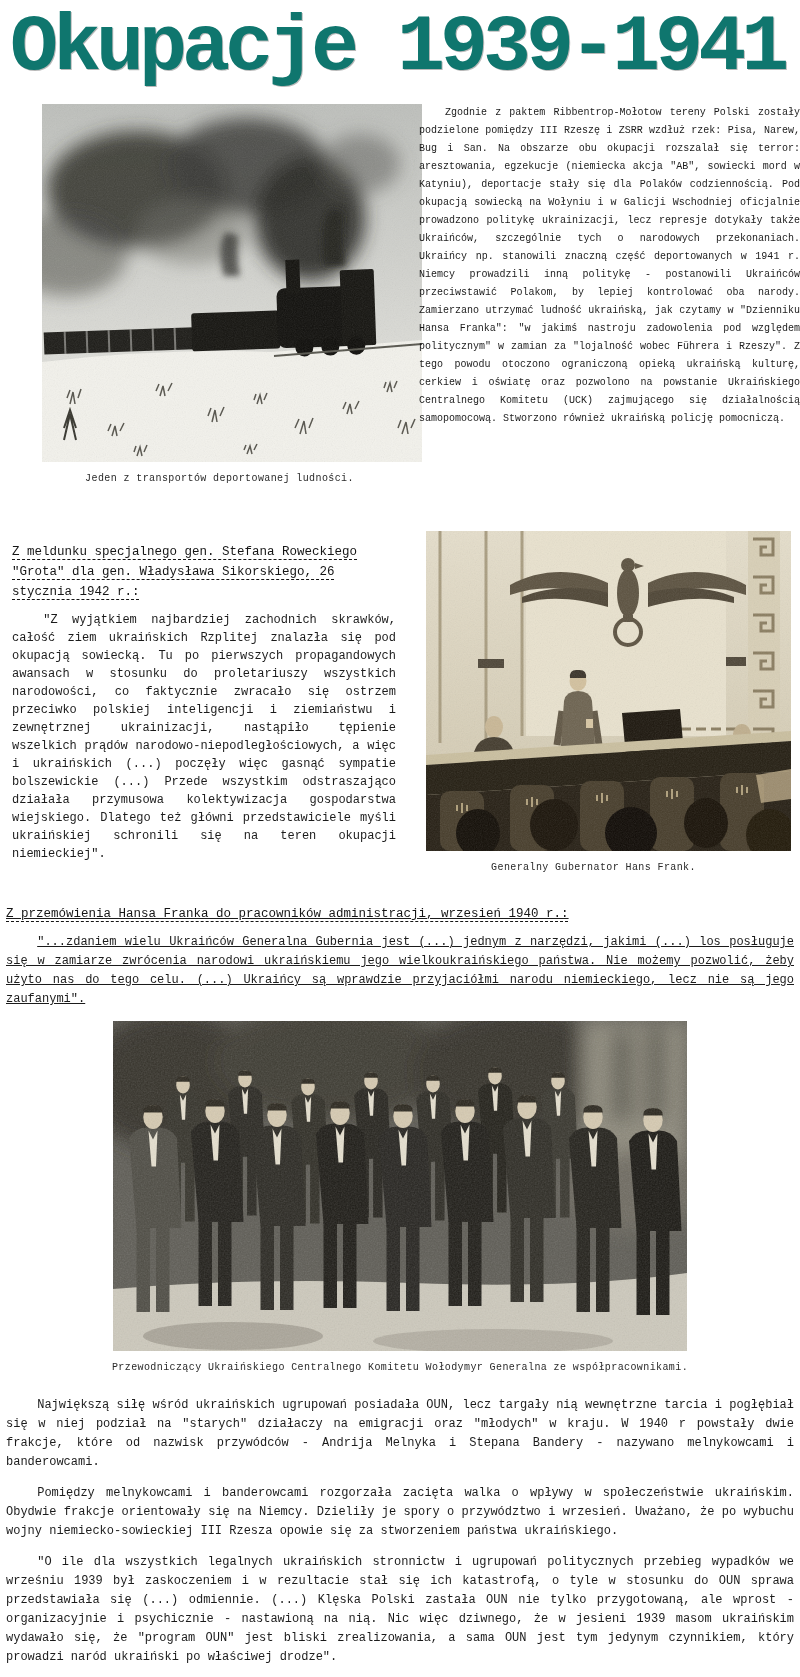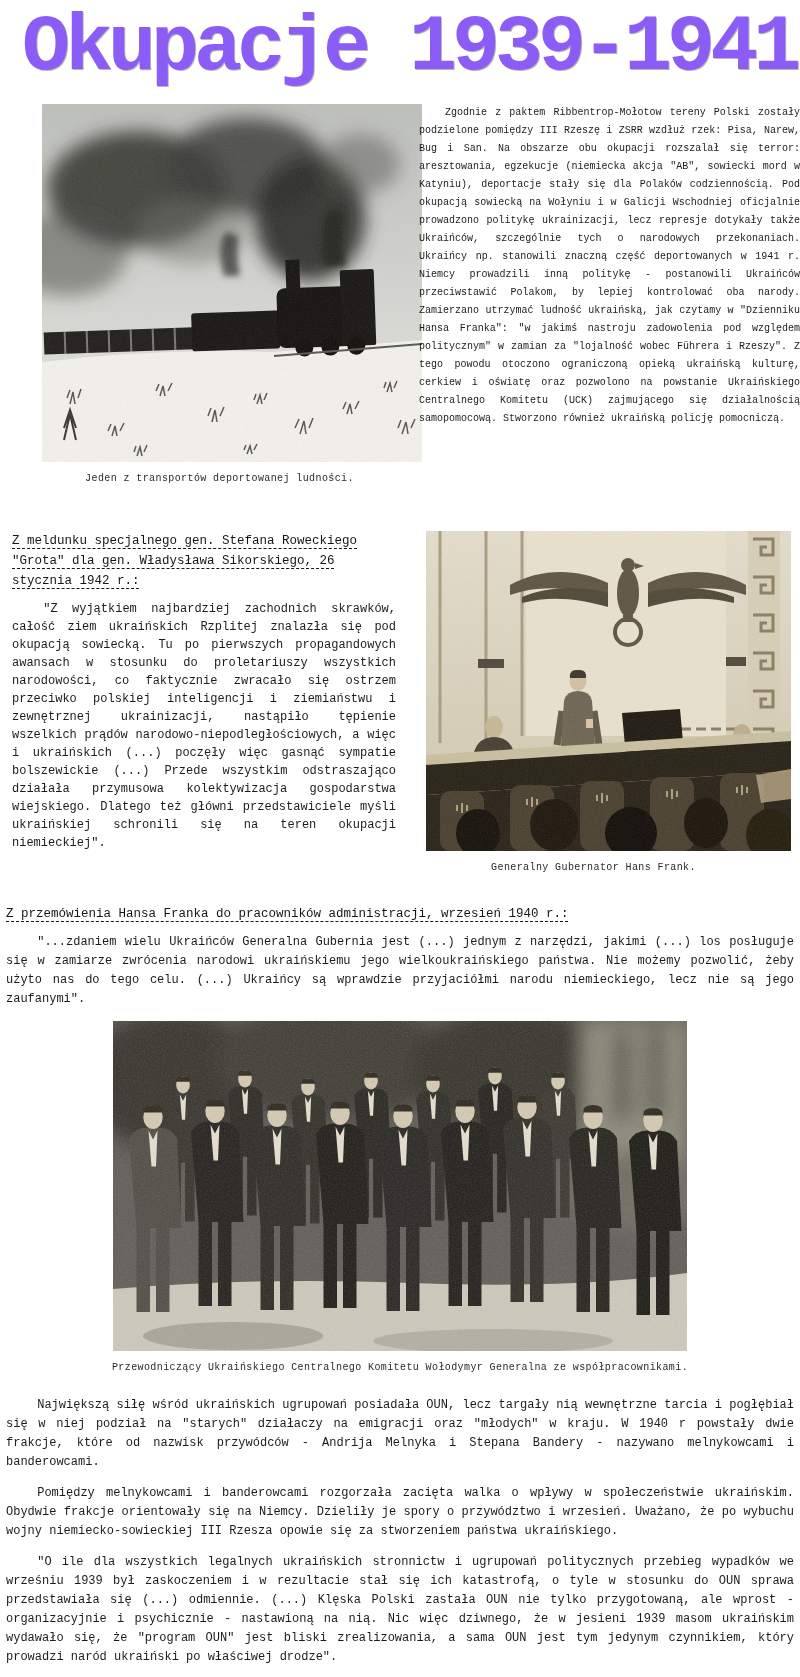--- a/index.html
+++ b/index.html
@@ -3,40 +3,40 @@
 <meta charset="utf-8">
 <style>
   html,body{margin:0;padding:0;background:#ffffff;}
   .page{
     width:800px;height:1677px;overflow:hidden;background:#fff;color:#1b1b1b;
     font-family:"Liberation Mono","DejaVu Sans Mono",monospace;
     position:relative;box-sizing:border-box;
   }
   .title{
     font-size:80px;font-weight:700;letter-spacing:-5px;line-height:1.05;
-    padding:6px 0 0 22px;white-space:nowrap;color:#8b5cf6;
+    padding:6px 0 0 10px;white-space:nowrap;color:#0f766e;
     text-shadow:1px 1px 0 rgba(20,20,20,.30);
   }
   .row1{display:flex;margin-top:14px;}
   .col-photo{margin-left:14px;width:355px;flex:0 0 auto;padding-left:28px;}
   figure{margin:0;}
   .caption{font-size:10px;line-height:13px;text-align:center;margin-top:10px;color:#2a2a2a;letter-spacing:.4px;}
   .col-text{width:392px;margin-left:22px;font-size:10px;line-height:18px;text-align:justify;}
   p{margin:0;}
   p.indent{text-indent:2.6em;}
-  .row2{display:flex;margin-top:46px;}
+  .row2{display:flex;margin-top:46px;align-items:center;}
   .left-col2{width:384px;margin-left:12px;flex:0 0 auto;}
   .right-col2{width:335px;margin-left:30px;flex:0 0 auto;}
   .doc-heading{
     font-size:12.5px;line-height:20px;margin:0 0 9px 0;
     text-decoration-line:underline;text-decoration-style:dashed;
     text-decoration-thickness:1px;text-underline-offset:4px;color:#151515;
   }
   .quote{font-size:12px;line-height:18px;text-align:justify;}
-  .row3{margin:30px 6px 0 6px;}
+  .row3{margin:30px 6px 0 6px;text-decoration:underline;}
   .row3 .quote, .bottom{font-size:12px;line-height:19px;text-align:justify;}
   .group-fig{margin-top:12px;}
   .group-photo-wrap{width:574px;margin:0 auto;}
   .bottom{margin:22px 6px 0 6px;}
   .bottom p{margin:0 0 12px 0;}
   .bottom .doc-heading{margin-top:4px;}
   svg{display:block;}
 </style>
 </head>
 <body>

